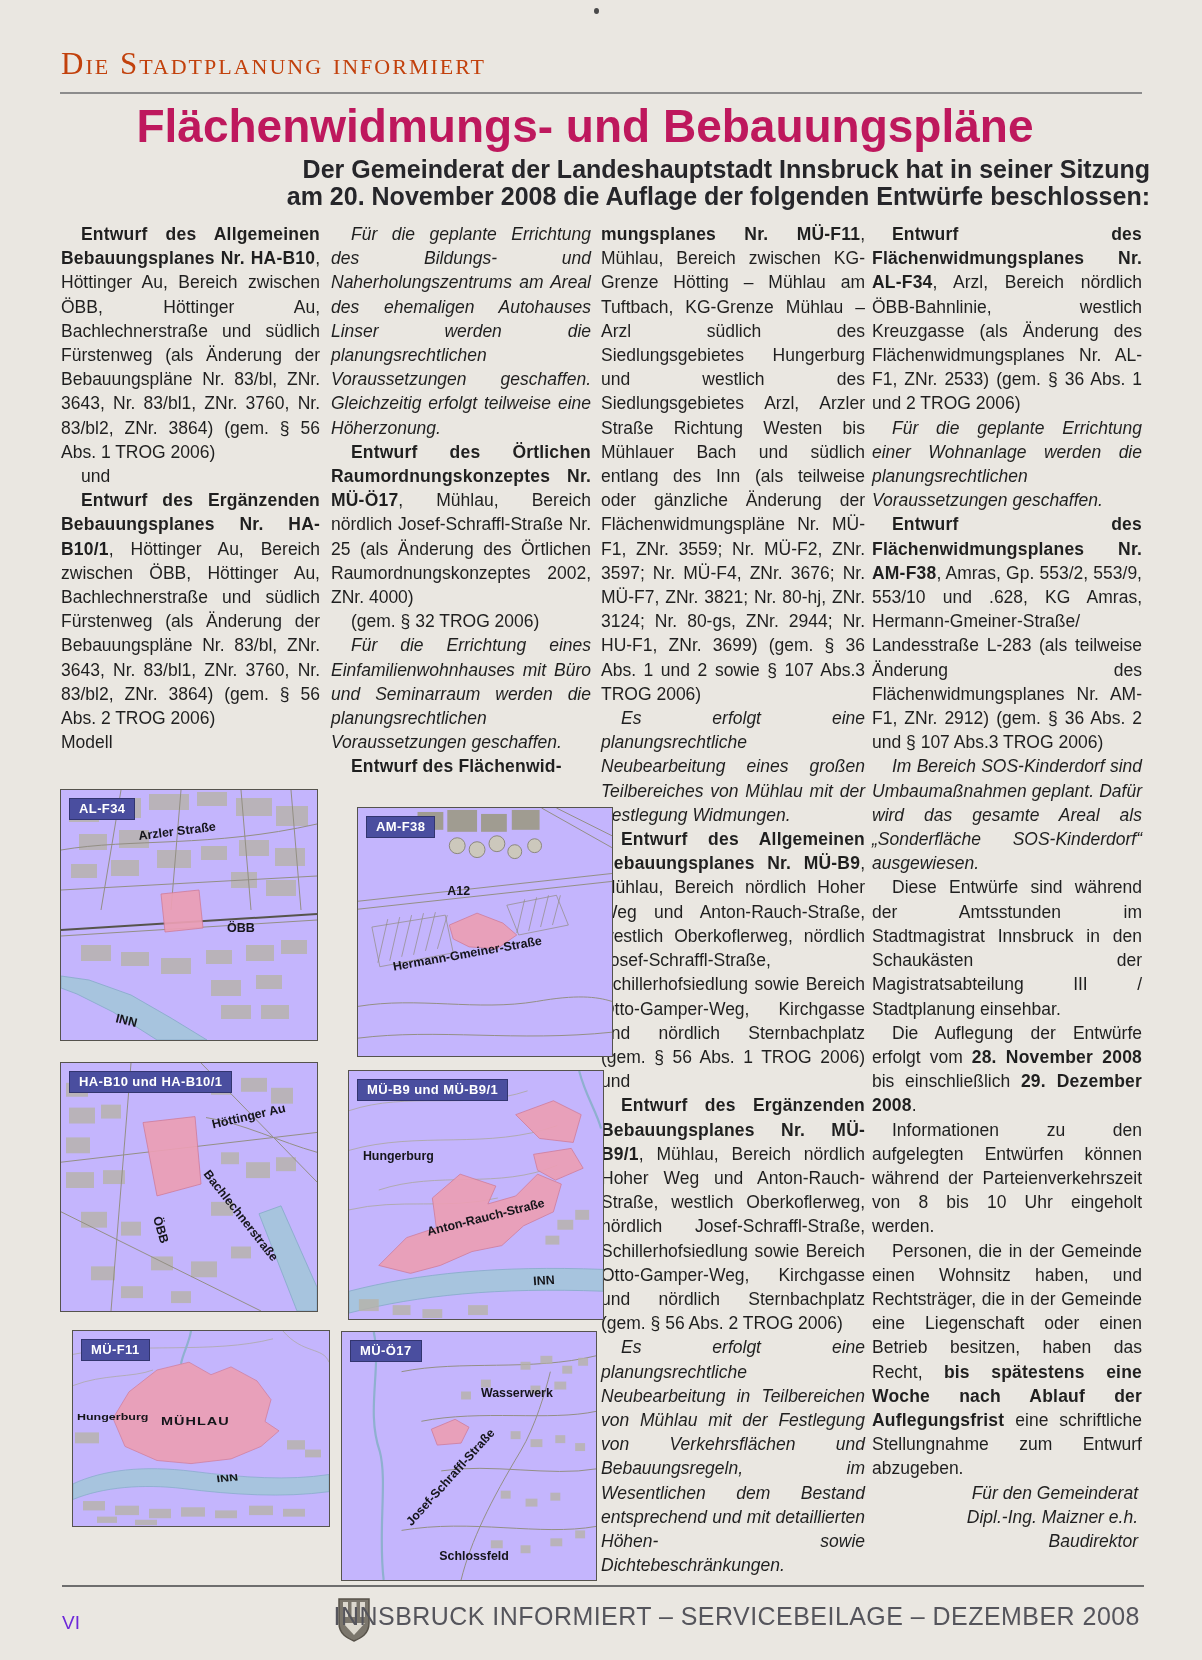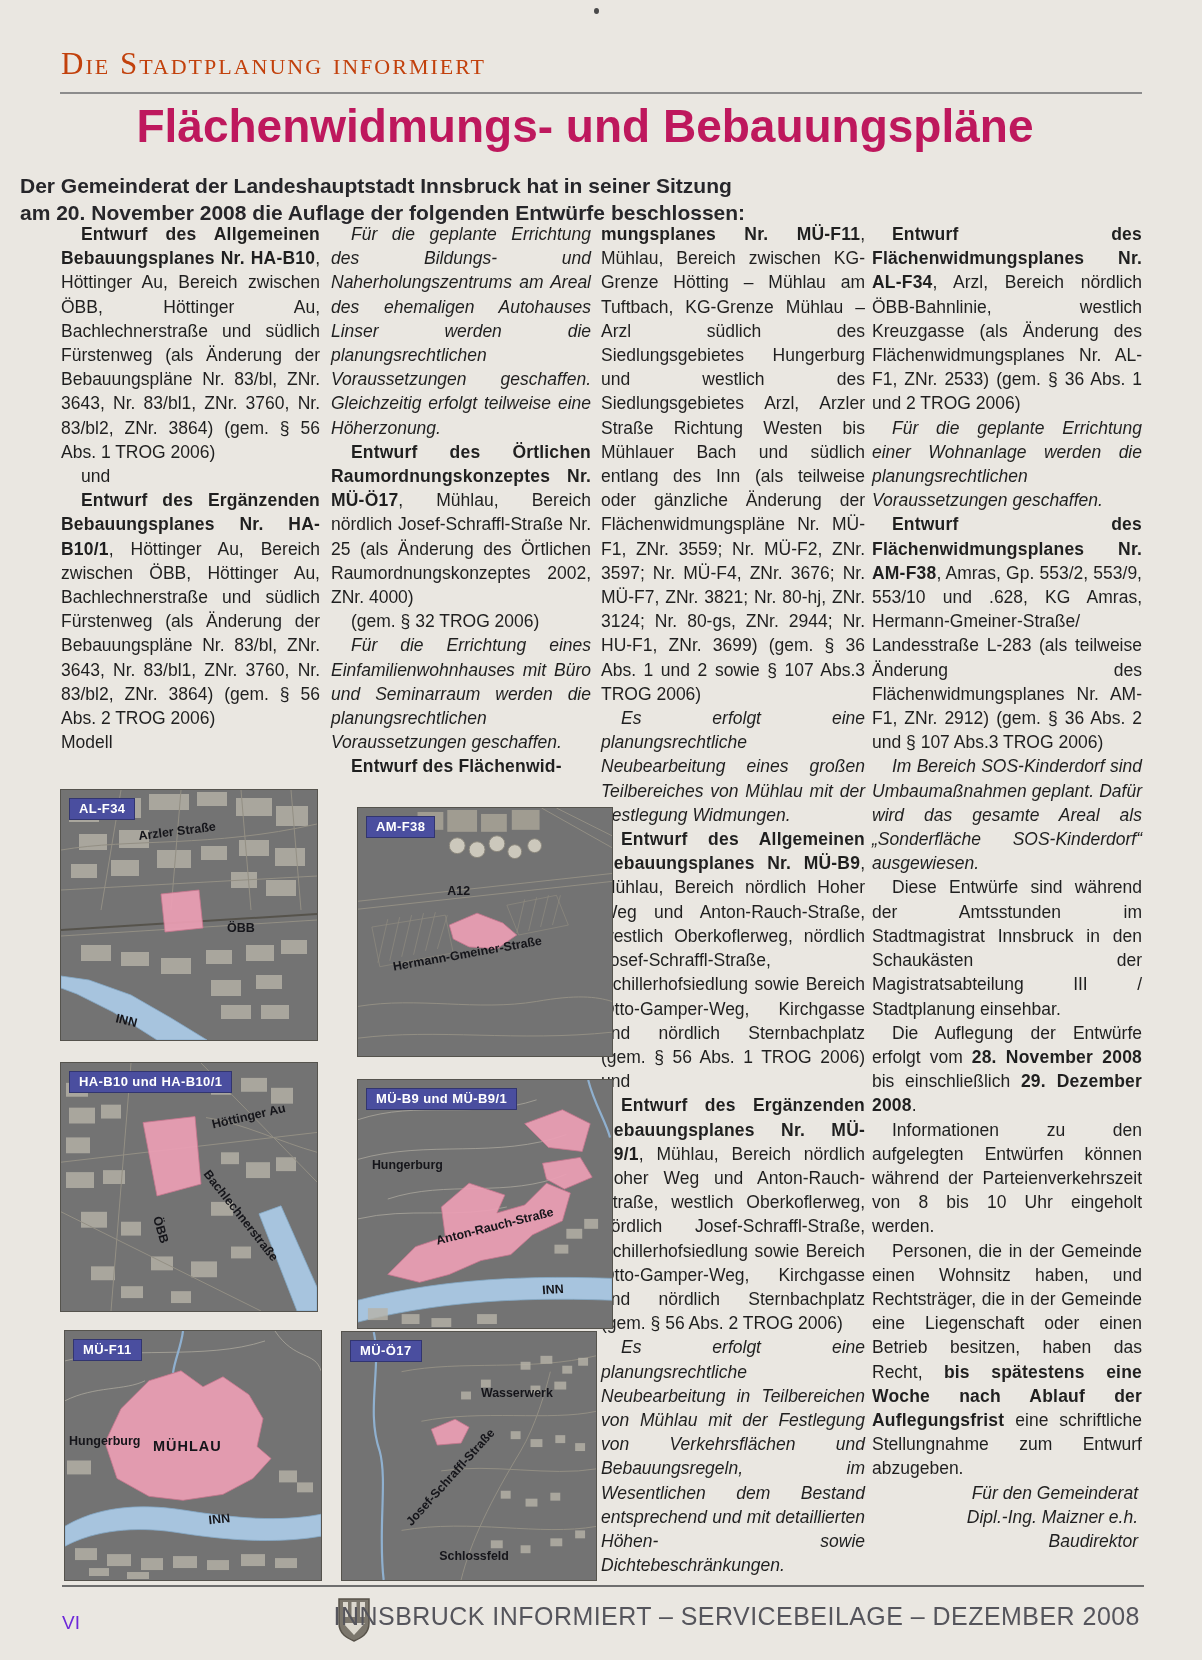--- a/index.html
+++ b/index.html
@@ -4,42 +4,42 @@
 <style>
   html,body{margin:0;padding:0;}
   .page{position:relative;width:1202px;height:1660px;background:#eae7e1;overflow:hidden;
         font-family:"Liberation Sans",sans-serif;color:#1f1f1f;}
   
   .kicker{position:absolute;left:61px;top:46px;font-family:"Liberation Serif",serif;
           font-variant:small-caps;font-size:31px;letter-spacing:2px;color:#c2410c;}
   .rule-top{position:absolute;left:60px;top:92px;width:1082px;height:2px;background:#8c8c8c;}
   .page-title{position:absolute;left:20px;top:99px;width:1130px;text-align:center;
           font-family:Liberation Sans, sans-serif;font-weight:bold;font-size:46px;color:#be185d;}
-  .subtitle{position:absolute;left:20px;top:172px;width:1130px;text-align:left;
-          font-weight:bold;font-size:21px;line-height:27px;color:#26262a;}
+  .subtitle{position:absolute;left:20px;top:156px;width:1130px;text-align:right;
+          font-weight:bold;font-size:25px;line-height:27px;color:#26262a;}
   
   .col{position:absolute;top:222px;font-size:17.5px;line-height:24.2px;text-align:justify;
        hyphens:auto;-webkit-hyphens:auto;}
   .col p{margin:0;text-indent:20px;}
   .col p.noind{text-indent:0;}
   .col .b{font-weight:bold;letter-spacing:0.2px;}
   .col p.it, .col .it{font-style:italic;}
   .col1{left:61px;width:259px;}
   .col2{left:331px;width:260px;}
   .col3{left:601px;width:264px;}
   .col4{left:872px;width:270px;}
   .sig{text-align:right;font-style:italic;text-indent:0;margin-top:2px;padding-right:4px;}
   
   .maps{position:absolute;left:60px;top:789px;width:540px;height:795px;}
-  .map{position:absolute;border:1.5px solid #55534d;background:#737373;box-sizing:border-box;}
+  .map{position:absolute;border:1.5px solid #55534d;background:#c4b5fd;box-sizing:border-box;}
   .m1{left:0;top:0;width:258px;height:252px;}
   .m2{left:281px;top:2px;width:256px;height:250px;}
   .m3{left:0;top:273px;width:258px;height:250px;}
   .m4{left:281px;top:274px;width:256px;height:250px;}
-  .m5{left:4px;top:541px;width:258px;height:251px;}
+  .m5{left:12px;top:541px;width:258px;height:197px;}
   .m6{left:281px;top:542px;width:256px;height:250px;}
   .maplabel{position:absolute;top:8px;left:8px;z-index:3;background:#4a4e9f;color:#fff;
             font-weight:bold;font-size:13px;letter-spacing:0.4px;padding:2px 9px 3px;
             border:1px solid #32356f;}
   .map svg{position:absolute;left:0;top:0;width:100%;height:100%;}
   .map svg .bld{fill:#b7b3a8;opacity:0.8;}
   .map svg .dark{fill:#a09c91;}
   .map svg .st{stroke:#938f84;stroke-width:1;fill:none;}
   .map svg .st2{stroke:#56534c;stroke-width:2;fill:none;}
   .map svg .cont{stroke:#aba79c;stroke-width:0.8;fill:none;}
@@ -214,21 +214,21 @@
           <path class="st" d="M0,150 L200,250"></path>
         <path class="st" d="M145,55 C180,60 220,80 256,90"></path>
         <polygon class="pink" points="82,60 134,54 140,122 96,134"></polygon>
         <polygon class="riv" points="198,152 220,144 256,226 256,250 236,250"></polygon>
         <text x="152" y="66" transform="rotate(-13 152 66)">Höttinger Au</text>
         <text x="142" y="112" transform="rotate(52 142 112)">Bachlechnerstraße</text>
         <text x="92" y="156" transform="rotate(74 92 156)">ÖBB</text>
       </svg>
     </figure>
 
-    <figure class="map m4" style="margin:16px">
+    <figure class="map m4" style="margin:7px">
       <div class="maplabel">MÜ-B9 und MÜ-B9/1</div>
       <svg viewBox="0 0 256 250" preserveAspectRatio="none">
         <path class="cont" d="M0,40 C60,20 120,40 180,20"></path>
           <path class="cont" d="M0,80 C70,60 140,80 210,55"></path>
         <path class="cont" d="M30,120 C90,100 150,120 210,95"></path>
           <path class="cont" d="M0,140 C50,128 100,140 150,128"></path>
         <path class="stream" d="M232,0 C238,24 250,42 254,58"></path>
         <polygon class="pink" points="30,196 58,168 88,158 84,128 112,104 148,116 140,134 168,126 190,104 214,114 206,142 176,156 154,176 124,182 92,196 62,204"></polygon>
         <polygon class="pink" points="168,44 206,30 234,44 226,72 192,68"></polygon>
         <polygon class="pink" points="186,84 224,78 236,98 208,110 190,100"></polygon>

